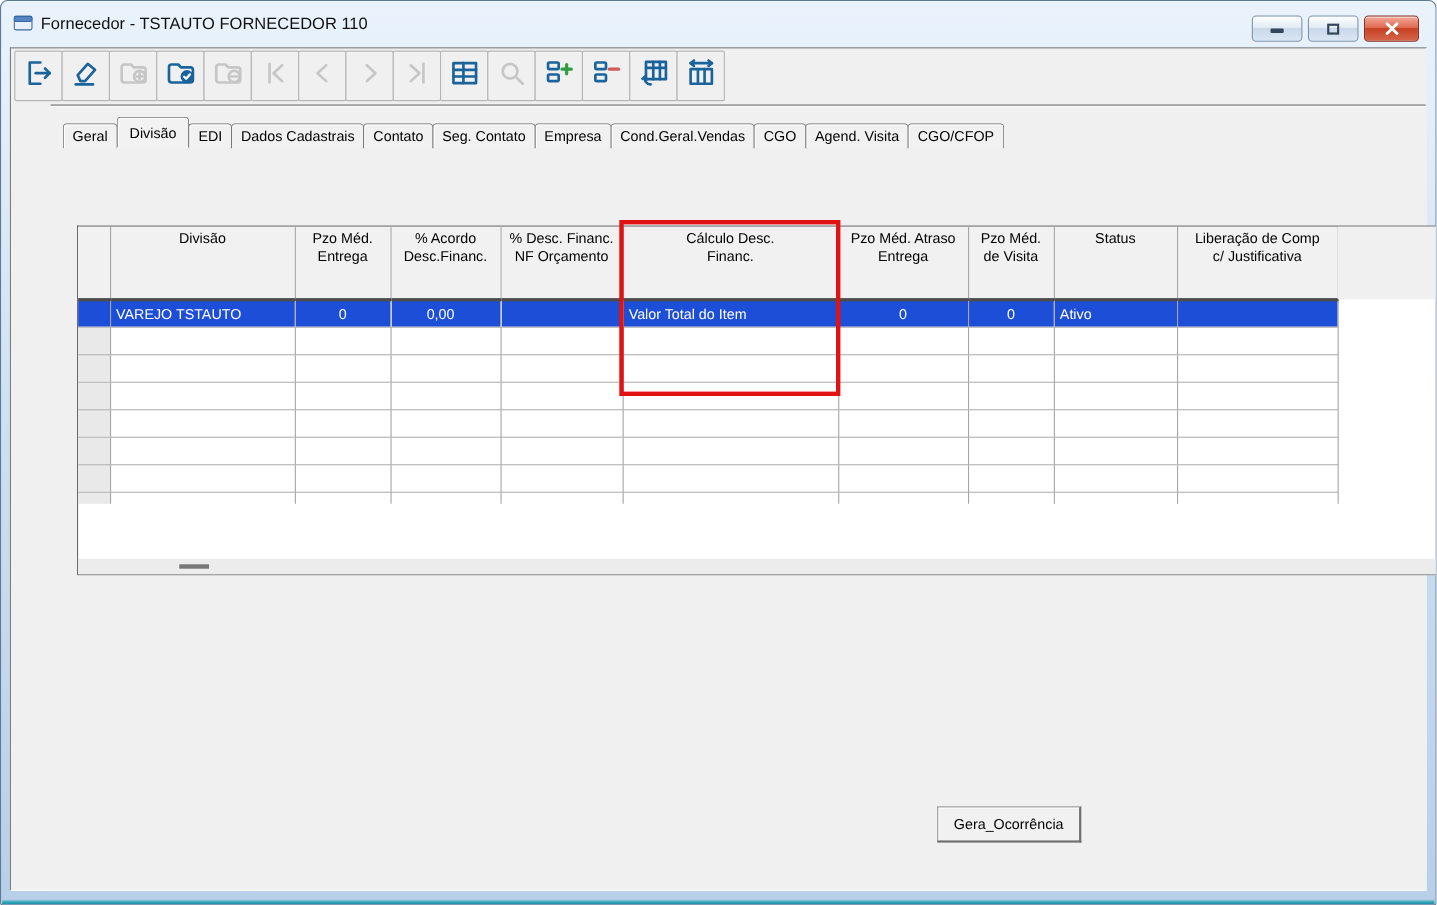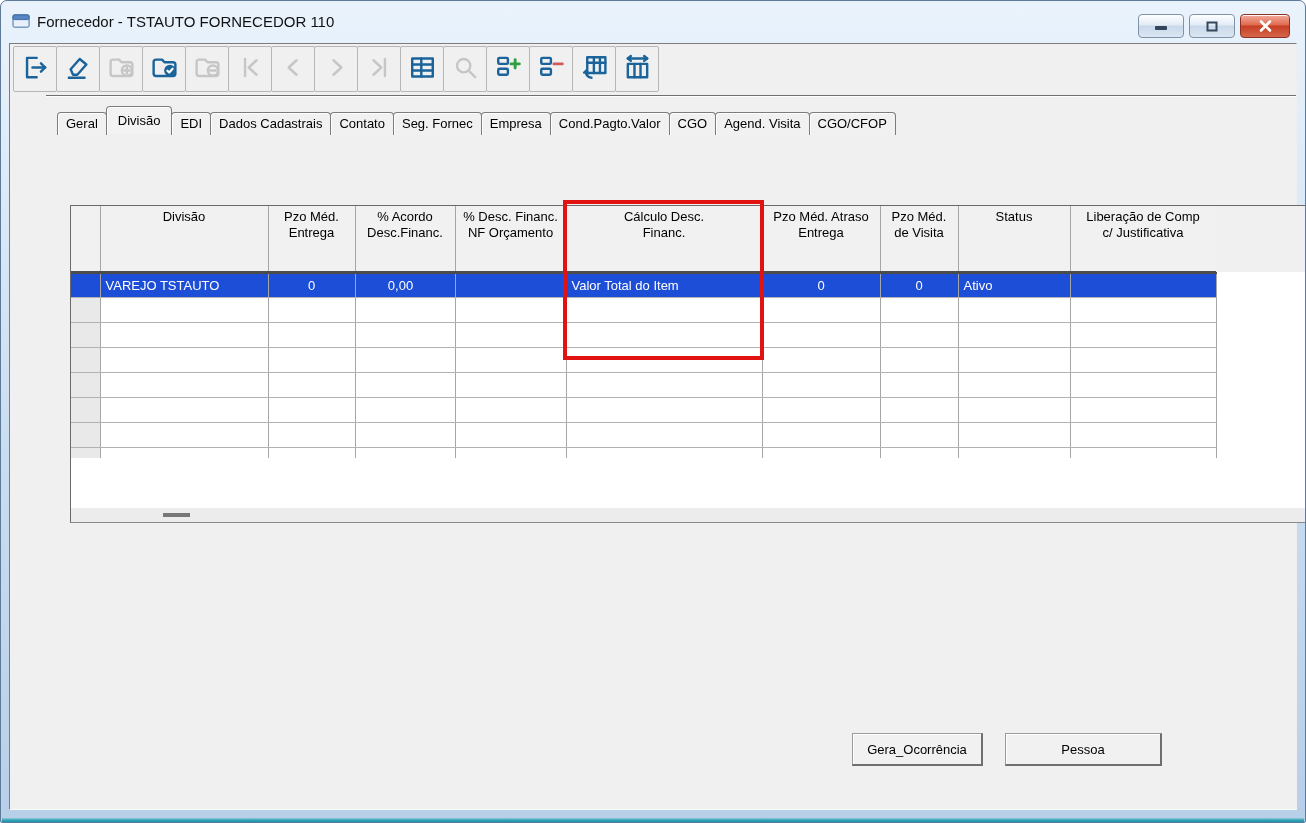--- a/index.html
+++ b/index.html
@@ -219,23 +219,23 @@
         </div>
       </div>
 
     <div class="tabpanel">
       <div class="tab-strip">
           <div class="tab">Geral</div>
           <div class="tab active">Divisão</div>
           <div class="tab">EDI</div>
           <div class="tab">Dados Cadastrais</div>
           <div class="tab">Contato</div>
-          <div class="tab">Seg. Fornec</div>
+          <div class="tab">Seg. Contato</div>
           <div class="tab">Empresa</div>
-          <div class="tab">Cond.Pagto.Valor</div>
+          <div class="tab">Cond.Geral.Vendas</div>
           <div class="tab">CGO</div>
           <div class="tab">Agend. Visita</div>
           <div class="tab">CGO/CFOP</div>
         </div>
 
       <div class="red-box" style="border-color: rgb(224, 18, 18);"></div>
 
       <div class="grid">
         <table>
           <colgroup id="grid-cols">
@@ -370,17 +370,16 @@
               </tr>
             </tbody>
         </table>
         <div class="header-filler"></div>
         <div class="hscroll">
           <div class="hthumb"></div>
         </div>
       </div>
 
       <button class="push-btn" id="btn-gera">Gera_Ocorrência</button>
-      <button class="push-btn" id="btn-pessoa">Pessoa</button>
     </div>
 
   </div>
 </div>
 
 </body></html>

